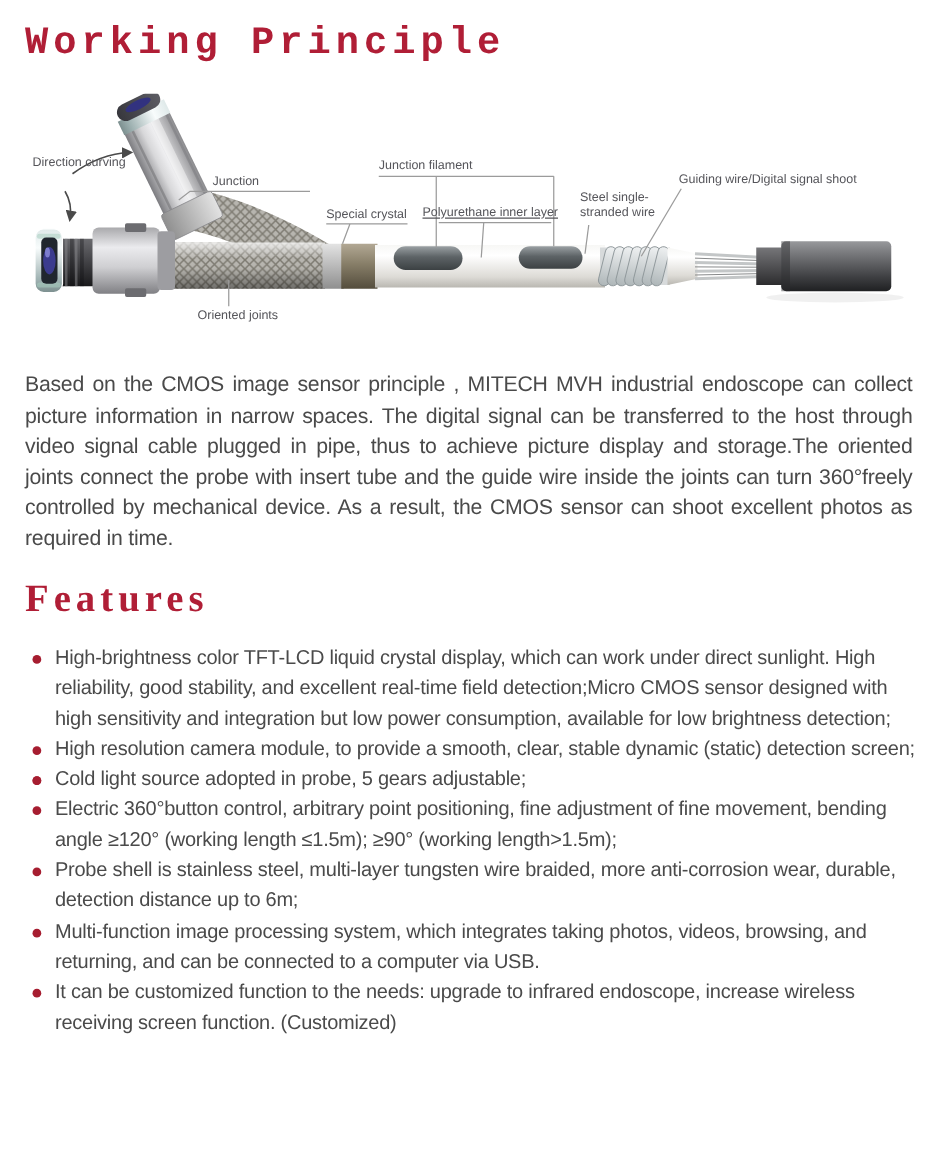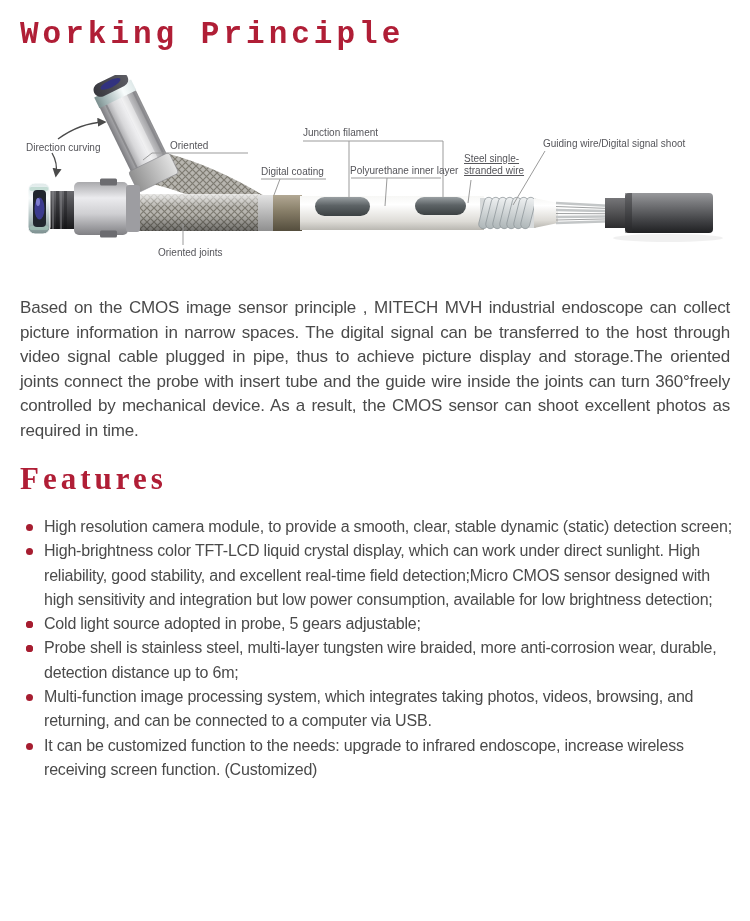--- a/index.html
+++ b/index.html
@@ -30,21 +30,21 @@
     width: 750px; height: 200px;
   }
   .diagram svg { position: absolute; left: 0; top: 0; }
   .dlabel {
     position: absolute;
     font-size: 10px;
     line-height: 12px;
     color: #55555a;
     white-space: nowrap;
   }
-  .dlabel.wrap { white-space: normal; width: 76px; text-decoration: underline; }
+  .dlabel.wrap { white-space: normal; width: 76px; }
 
   
   .para {
     position: absolute;
     left: 20px; top: 296px;
     width: 710px;
     font-size: 17px;
     line-height: 24.6px;
     text-align: justify;
     letter-spacing: -0.2px;
@@ -235,52 +235,53 @@
       <path d="M 545 76 L 513 130"></path>
       <path d="M 183 170 L 183 149"></path>
     </g>
 
     <g fill="none" stroke="#4a4a4a" stroke-width="1.3">
       <path d="M 58 64 Q 80 48 104 47" marker-end="url(#arrHead)"></path>
       <path d="M 52 78 Q 58 88 56 100" marker-end="url(#arrHead)"></path>
     </g>
   </svg>
 
-  <div class="dlabel" style="left:26px; top:67px;">Direction curving</div>
-  <div class="dlabel" style="left:170px; top:65px;">Oriented</div>
+  <div class="dlabel" style="left:26px; top:50px;">Direction curving</div>
+  <div class="dlabel" style="left:170px; top:65px;">Junction</div>
   <div class="dlabel" style="left:303px; top:52px;">Junction filament</div>
-  <div class="dlabel" style="left:261px; top:91px;">Digital coating</div>
-  <div class="dlabel" style="left:350px; top:90px;">Polyurethane inner layer</div>
+  <div class="dlabel" style="left:261px; top:91px;">Special crystal</div>
+  <div class="dlabel" style="left:338px; top:90px;text-decoration:underline;">Polyurethane inner layer</div>
   <div class="dlabel wrap" style="left:464px; top:78px;">Steel single-stranded wire</div>
   <div class="dlabel" style="left:543px; top:63px;">Guiding wire/Digital signal shoot</div>
   <div class="dlabel" style="left:158px; top:172px;">Oriented joints</div>
 </div>
 
 <p class="para">Based on the CMOS image sensor principle , MITECH MVH industrial endoscope can collect picture information in narrow spaces. The digital signal can be transferred to the host through video signal cable plugged in pipe, thus to achieve picture display and storage.The oriented joints connect the probe with insert tube and the guide wire inside the joints can turn 360°freely controlled by mechanical device. As a result, the CMOS sensor can shoot excellent photos as required in time.</p>
 
 <h1 class="heading" id="ft-heading">Features</h1>
 
 <ul class="features-list">
   <li>
     <span class="bullet-dot"></span>
+    <span>High-brightness color TFT-LCD liquid crystal display, which can work under direct sunlight. High reliability, good stability, and excellent real-time field detection;Micro CMOS sensor designed with high sensitivity and integration but low power consumption, available for low brightness detection;</span>
+  </li>
+  <li>
+    <span class="bullet-dot"></span>
     <span>High resolution camera module, to provide a smooth, clear, stable dynamic (static) detection screen;</span>
   </li>
   <li>
     <span class="bullet-dot"></span>
-    <span>High-brightness color TFT-LCD liquid crystal display, which can work under direct sunlight. High reliability, good stability, and excellent real-time field detection;Micro CMOS sensor designed with high sensitivity and integration but low power consumption, available for low brightness detection;</span>
-  </li>
-  <li>
-    <span class="bullet-dot"></span>
   </li>
   <li>
     <span class="bullet-dot"></span>
     <span>Cold light source adopted in probe, 5 gears adjustable;</span>
   </li>
   <li>
     <span class="bullet-dot"></span>
+    <span>Electric 360°button control, arbitrary point positioning, fine adjustment of fine movement, bending angle ≥120° (working length ≤1.5m); ≥90° (working length&gt;1.5m);</span>
   </li>
   <li>
     <span class="bullet-dot"></span>
     <span>Probe shell is stainless steel, multi-layer tungsten wire braided, more anti-corrosion wear, durable, detection distance up to 6m;</span>
   </li>
   <li>
     <span class="bullet-dot"></span>
     <span>Multi-function image processing system, which integrates taking photos, videos, browsing, and returning, and can be connected to a computer via USB.</span>
   </li>
   <li>

